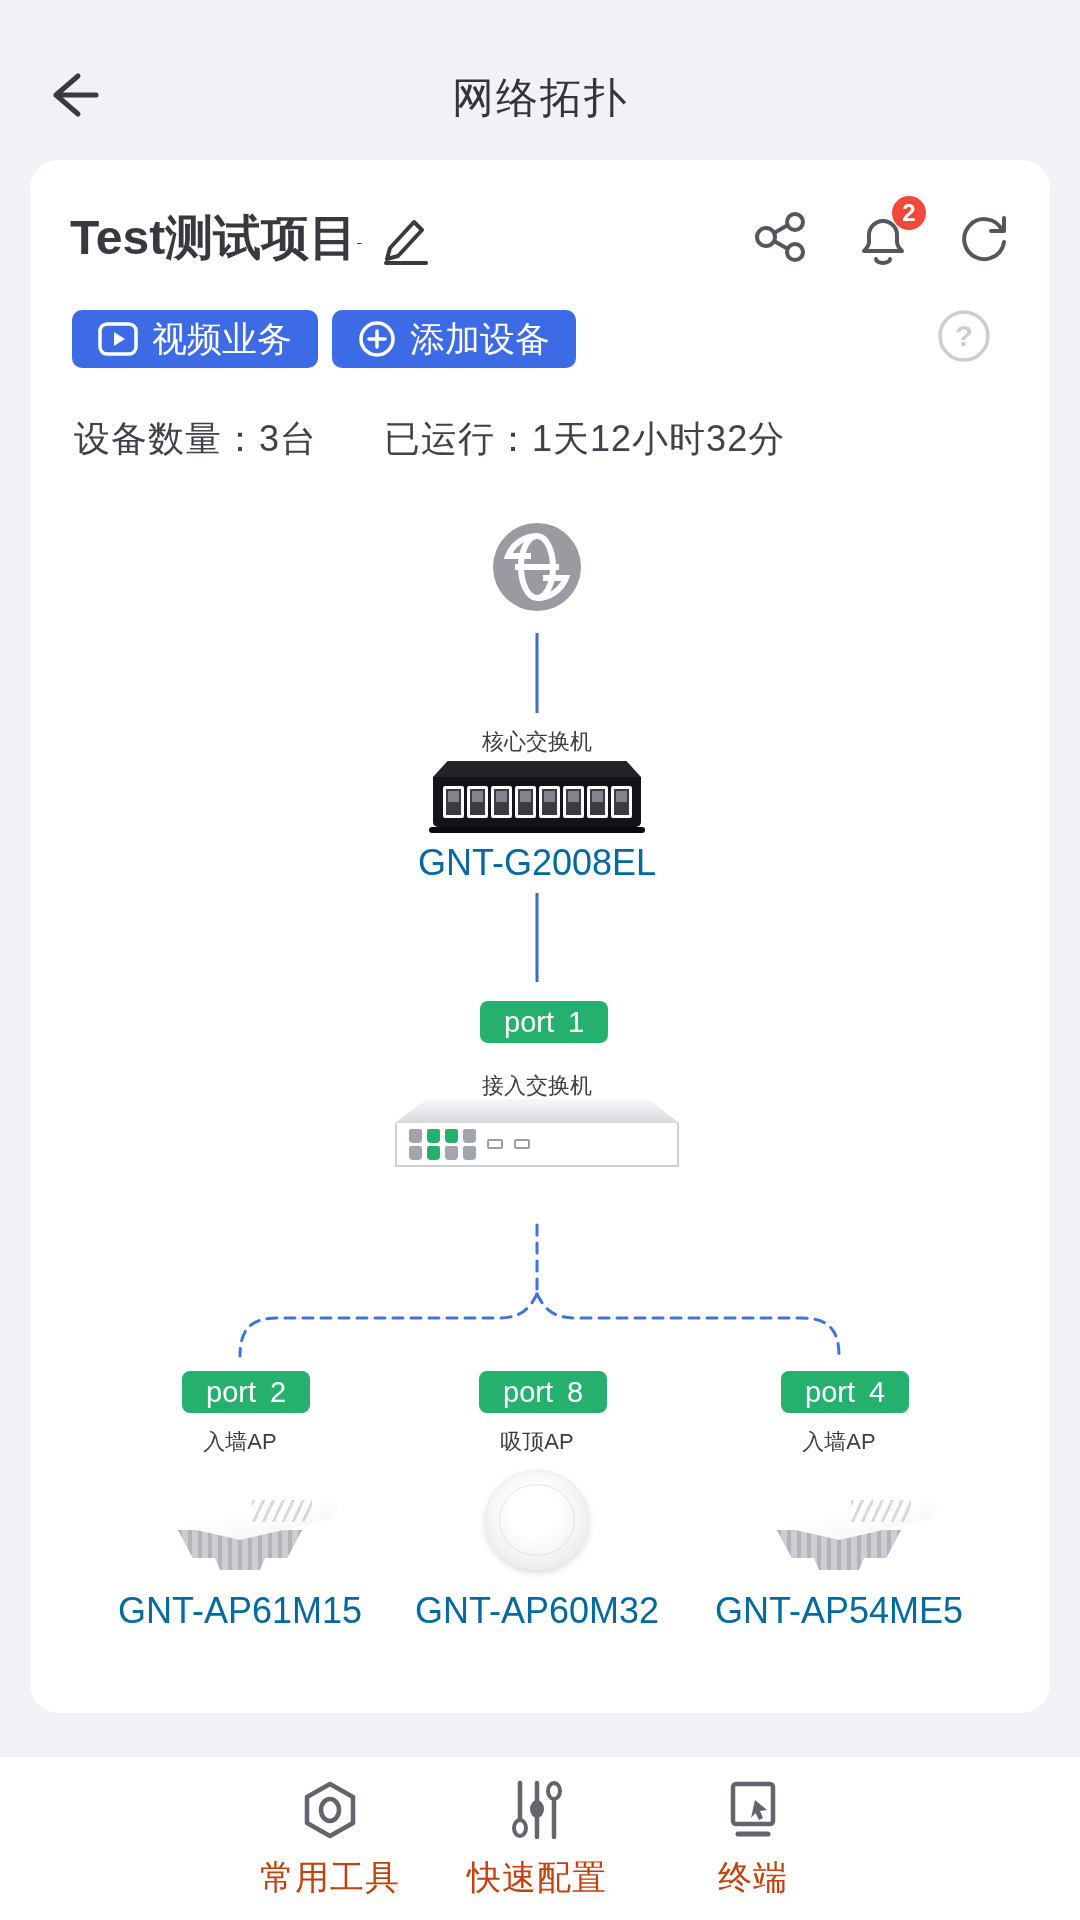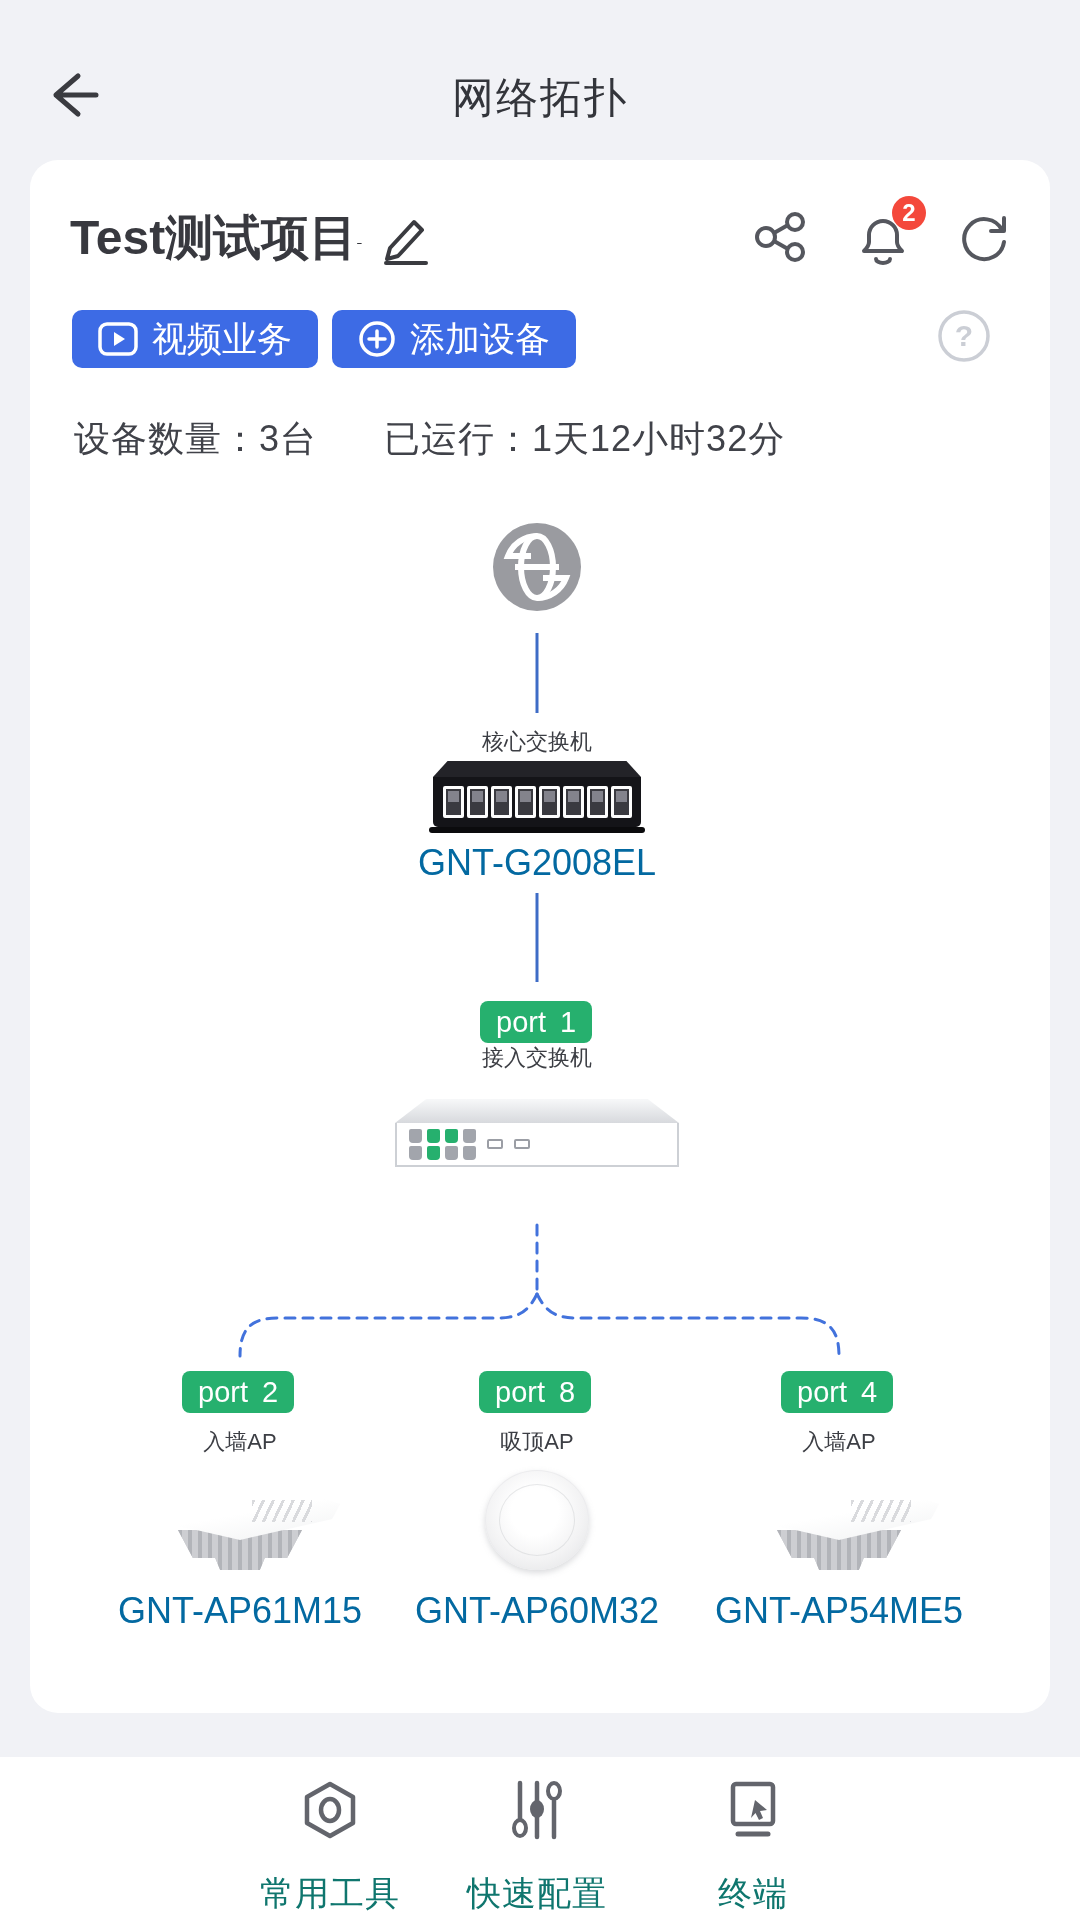--- a/index.html
+++ b/index.html
@@ -43,21 +43,21 @@
   .help-btn { position:absolute; right:58px; top:148px; width:56px; height:56px; }
 
   .stats-row { position:absolute; left:44px; top:255px; font-size:36px; color:#404249; letter-spacing:1px; }
   .stats-row .stat { margin-right:56px; }
 
   
   .node-label { position:absolute; width:300px; text-align:center; font-size:22px; color:#3c3e44; }
   .node-model { position:absolute; width:320px; text-align:center; font-size:36px; color:#0369a1; }
   .port-badge {
     position:absolute; height:42px; border-radius:8px; background:#26b06e; color:#fff;
-    font-size:29px; line-height:42px; text-align:center; padding:0 16px; word-spacing:6px;
+    font-size:29px; line-height:42px; text-align:center; padding:0 24px; word-spacing:6px;
   }
 
   
   .globe { position:absolute; left:463px; top:363px; width:88px; height:88px; }
 
   
   .core-switch { position:absolute; left:403px; top:601px; width:208px; }
   .core-top { height:16px; background:#232328; clip-path:polygon(7% 0,93% 0,100% 100%,0 100%); }
   .core-body {
     height:50px; background:#141418; border-radius:0 0 5px 5px;
@@ -102,21 +102,21 @@
   }
   .ceiling-ap::after {
     content:""; position:absolute; inset:14px; border-radius:50%;
     border:1px solid rgba(190,192,196,.35);
   }
 
   
   .bottom-nav { position:absolute; left:0; top:1757px; width:1080px; height:163px; background:#ffffff; }
   .nav-item { position:absolute; top:18px; width:220px; text-align:center; }
   .nav-item .nav-icon { height:70px; display:flex; align-items:center; justify-content:center; }
-  .nav-label { margin-top:26px; font-size:34px; color:#0f766e; letter-spacing:1px; }
+  .nav-label { margin-top:10px; font-size:34px; color:#c2410c; letter-spacing:1px; }
 
   svg { display:block; }
 </style>
 </head>
 <body>
 
 <div class="back-btn">
   <svg width="66" height="66" viewBox="0 0 66 66">
     <path d="M40 14 L18 33 L40 52 M18 33 H58" fill="none" stroke="#3a3b40" stroke-width="5" stroke-linecap="round" stroke-linejoin="round"></path>
   </svg>
@@ -219,21 +219,21 @@
       <div class="core-port"></div>
         <div class="core-port"></div>
         <div class="core-port"></div>
         <div class="core-port"></div>
     </div>
     <div class="core-base"></div>
   </div>
   <div class="node-model" style="left:347px; top:682px;">GNT-G2008EL</div>
 
   <div class="port-badge" style="left:450px; top:841px;">port 1</div>
-  <div class="node-label" style="left:357px; top:883px;">接入交换机</div>
+  <div class="node-label" style="left:357px; top:911px;">接入交换机</div>
   <div class="access-switch">
     <div class="access-top"></div>
     <div class="access-front">
       <div class="pcol">
           <div class="pport pg"></div>
           <div class="pport pg"></div>
         </div>
       <div class="pcol">
           <div class="pport pgr"></div>
           <div class="pport pgr"></div>

